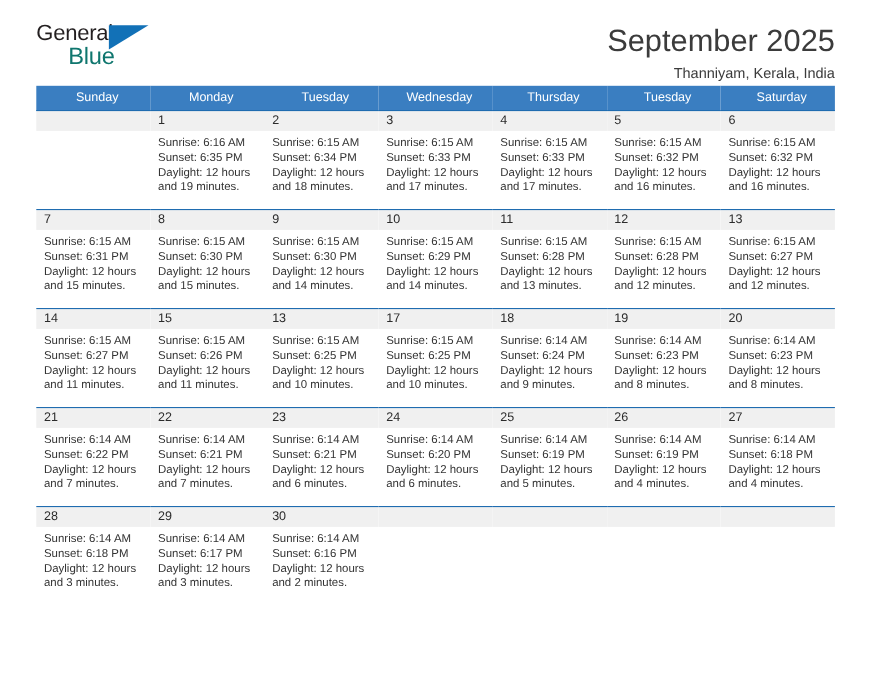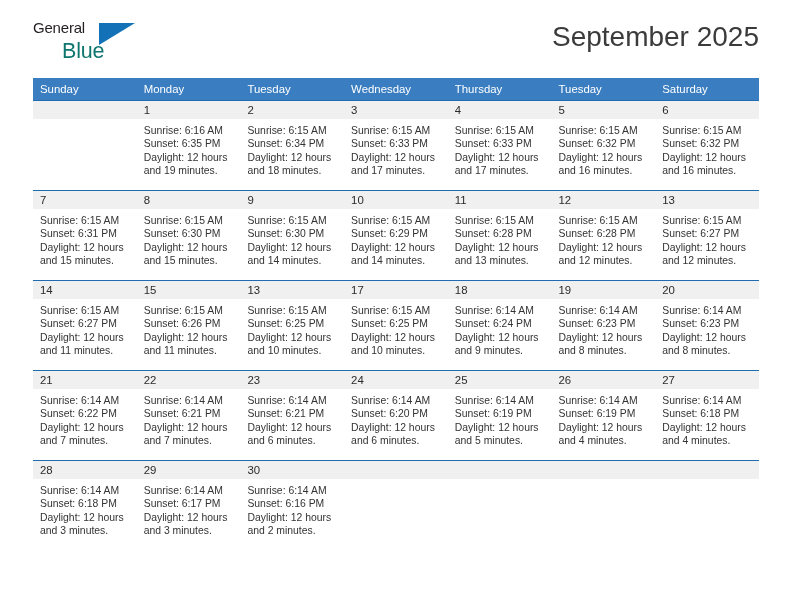--- a/index.html
+++ b/index.html
@@ -36,21 +36,21 @@
   .logo {
     position: relative;
     width: 115px;
     height: 46px;
     user-select: none;
   }
   .logo-general {
     position: absolute;
     left: 0;
     top: 0;
-    font-size: 15px;
+    font-size: 20px;
     letter-spacing: -0.2px;
     color: #231f20;
     line-height: 1;
   }
   .logo-triangle {
     position: absolute;
     left: 66px;
     top: 3px;
     width: 0;
     height: 0;
@@ -90,21 +90,21 @@
     width: 726px;
     border-collapse: collapse;
     table-layout: fixed;
   }
 
   .dow-row th {
     background: #3a7ec1;
     color: #ffffff;
     font-size: 11.4px;
     font-weight: normal;
-    text-align: left;
+    text-align: center;
     padding: 5px 0 5px 7px;
     height: 19px;
     box-sizing: border-box;
   }
 
   .week-row td {
     vertical-align: top;
     padding: 0;
     border-top: 1.4px solid #1f6cb0;
     background: #ffffff;
@@ -147,20 +147,21 @@
   <div class="masthead">
 
     <div class="logo">
       <span class="logo-general">General</span>
       <span class="logo-triangle"></span>
       <span class="logo-blue">Blue</span>
     </div>
 
     <div class="titleblock">
       <div class="cal-title">September 2025</div>
+      <div class="cal-subtitle">Thanniyam, Kerala, India</div>
     </div>
 
   </div>
 
   <table class="calendar">
     <thead>
       <tr class="dow-row">
         <th>Sunday</th>
         <th>Monday</th>
         <th>Tuesday</th>

